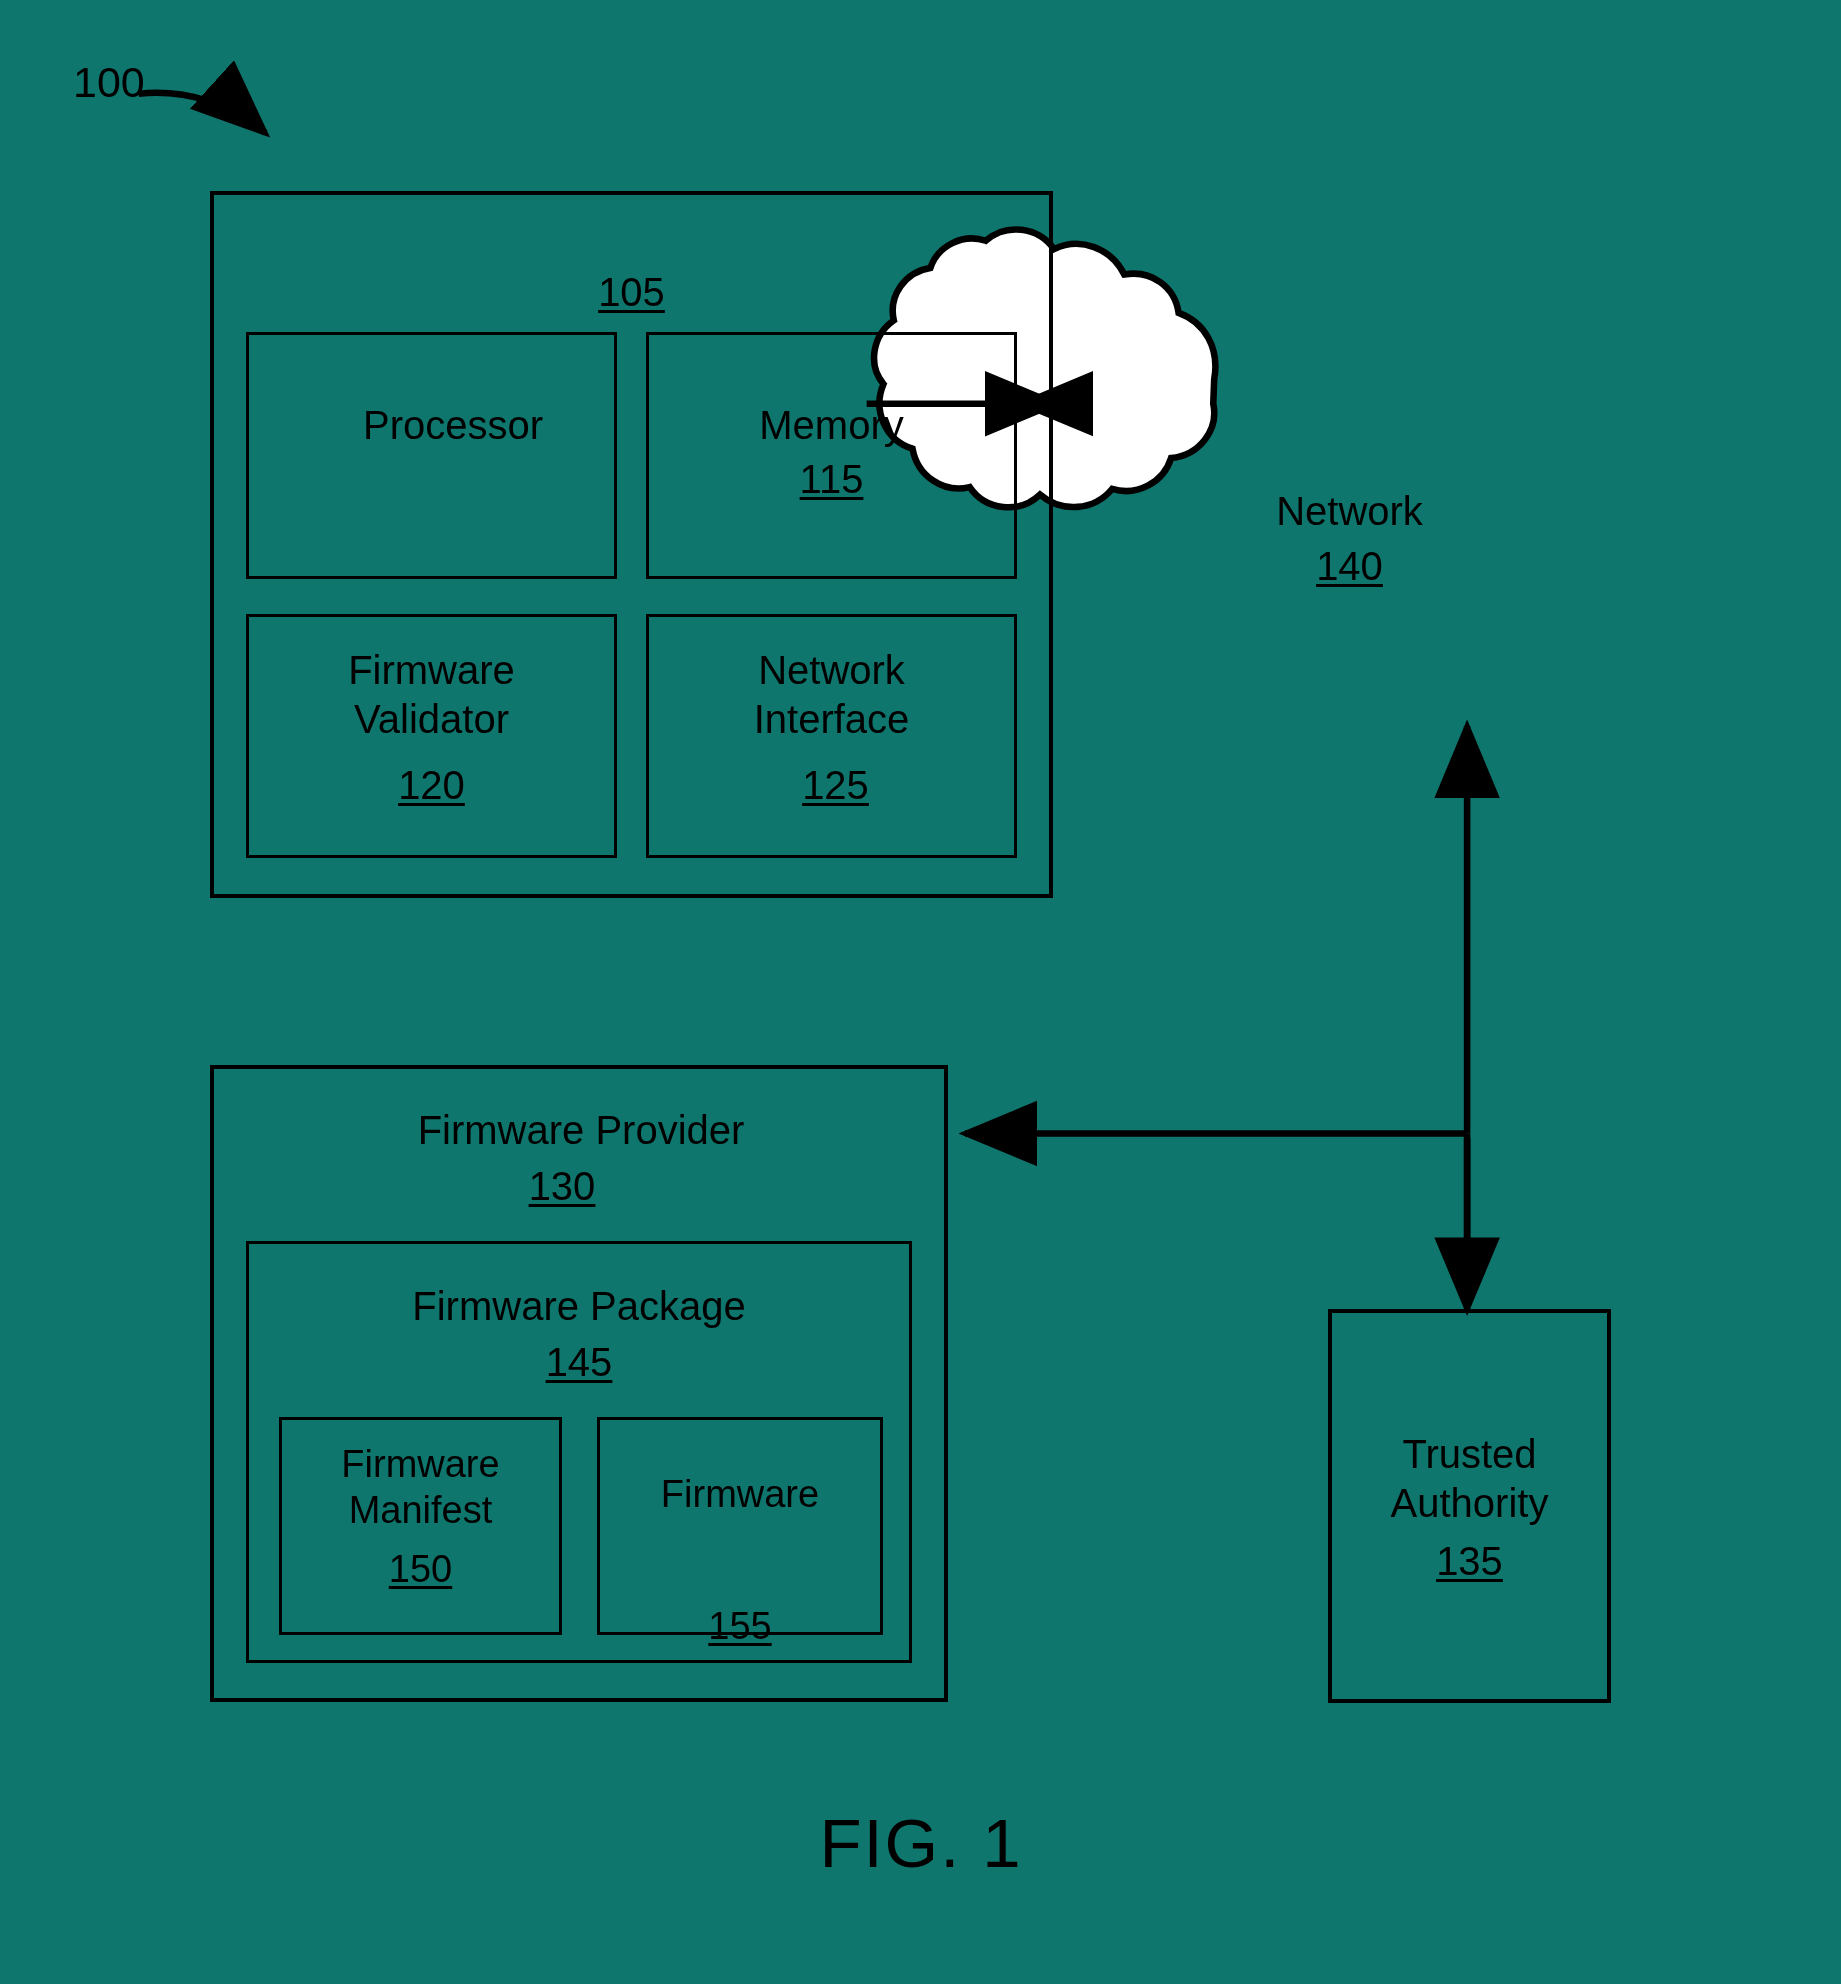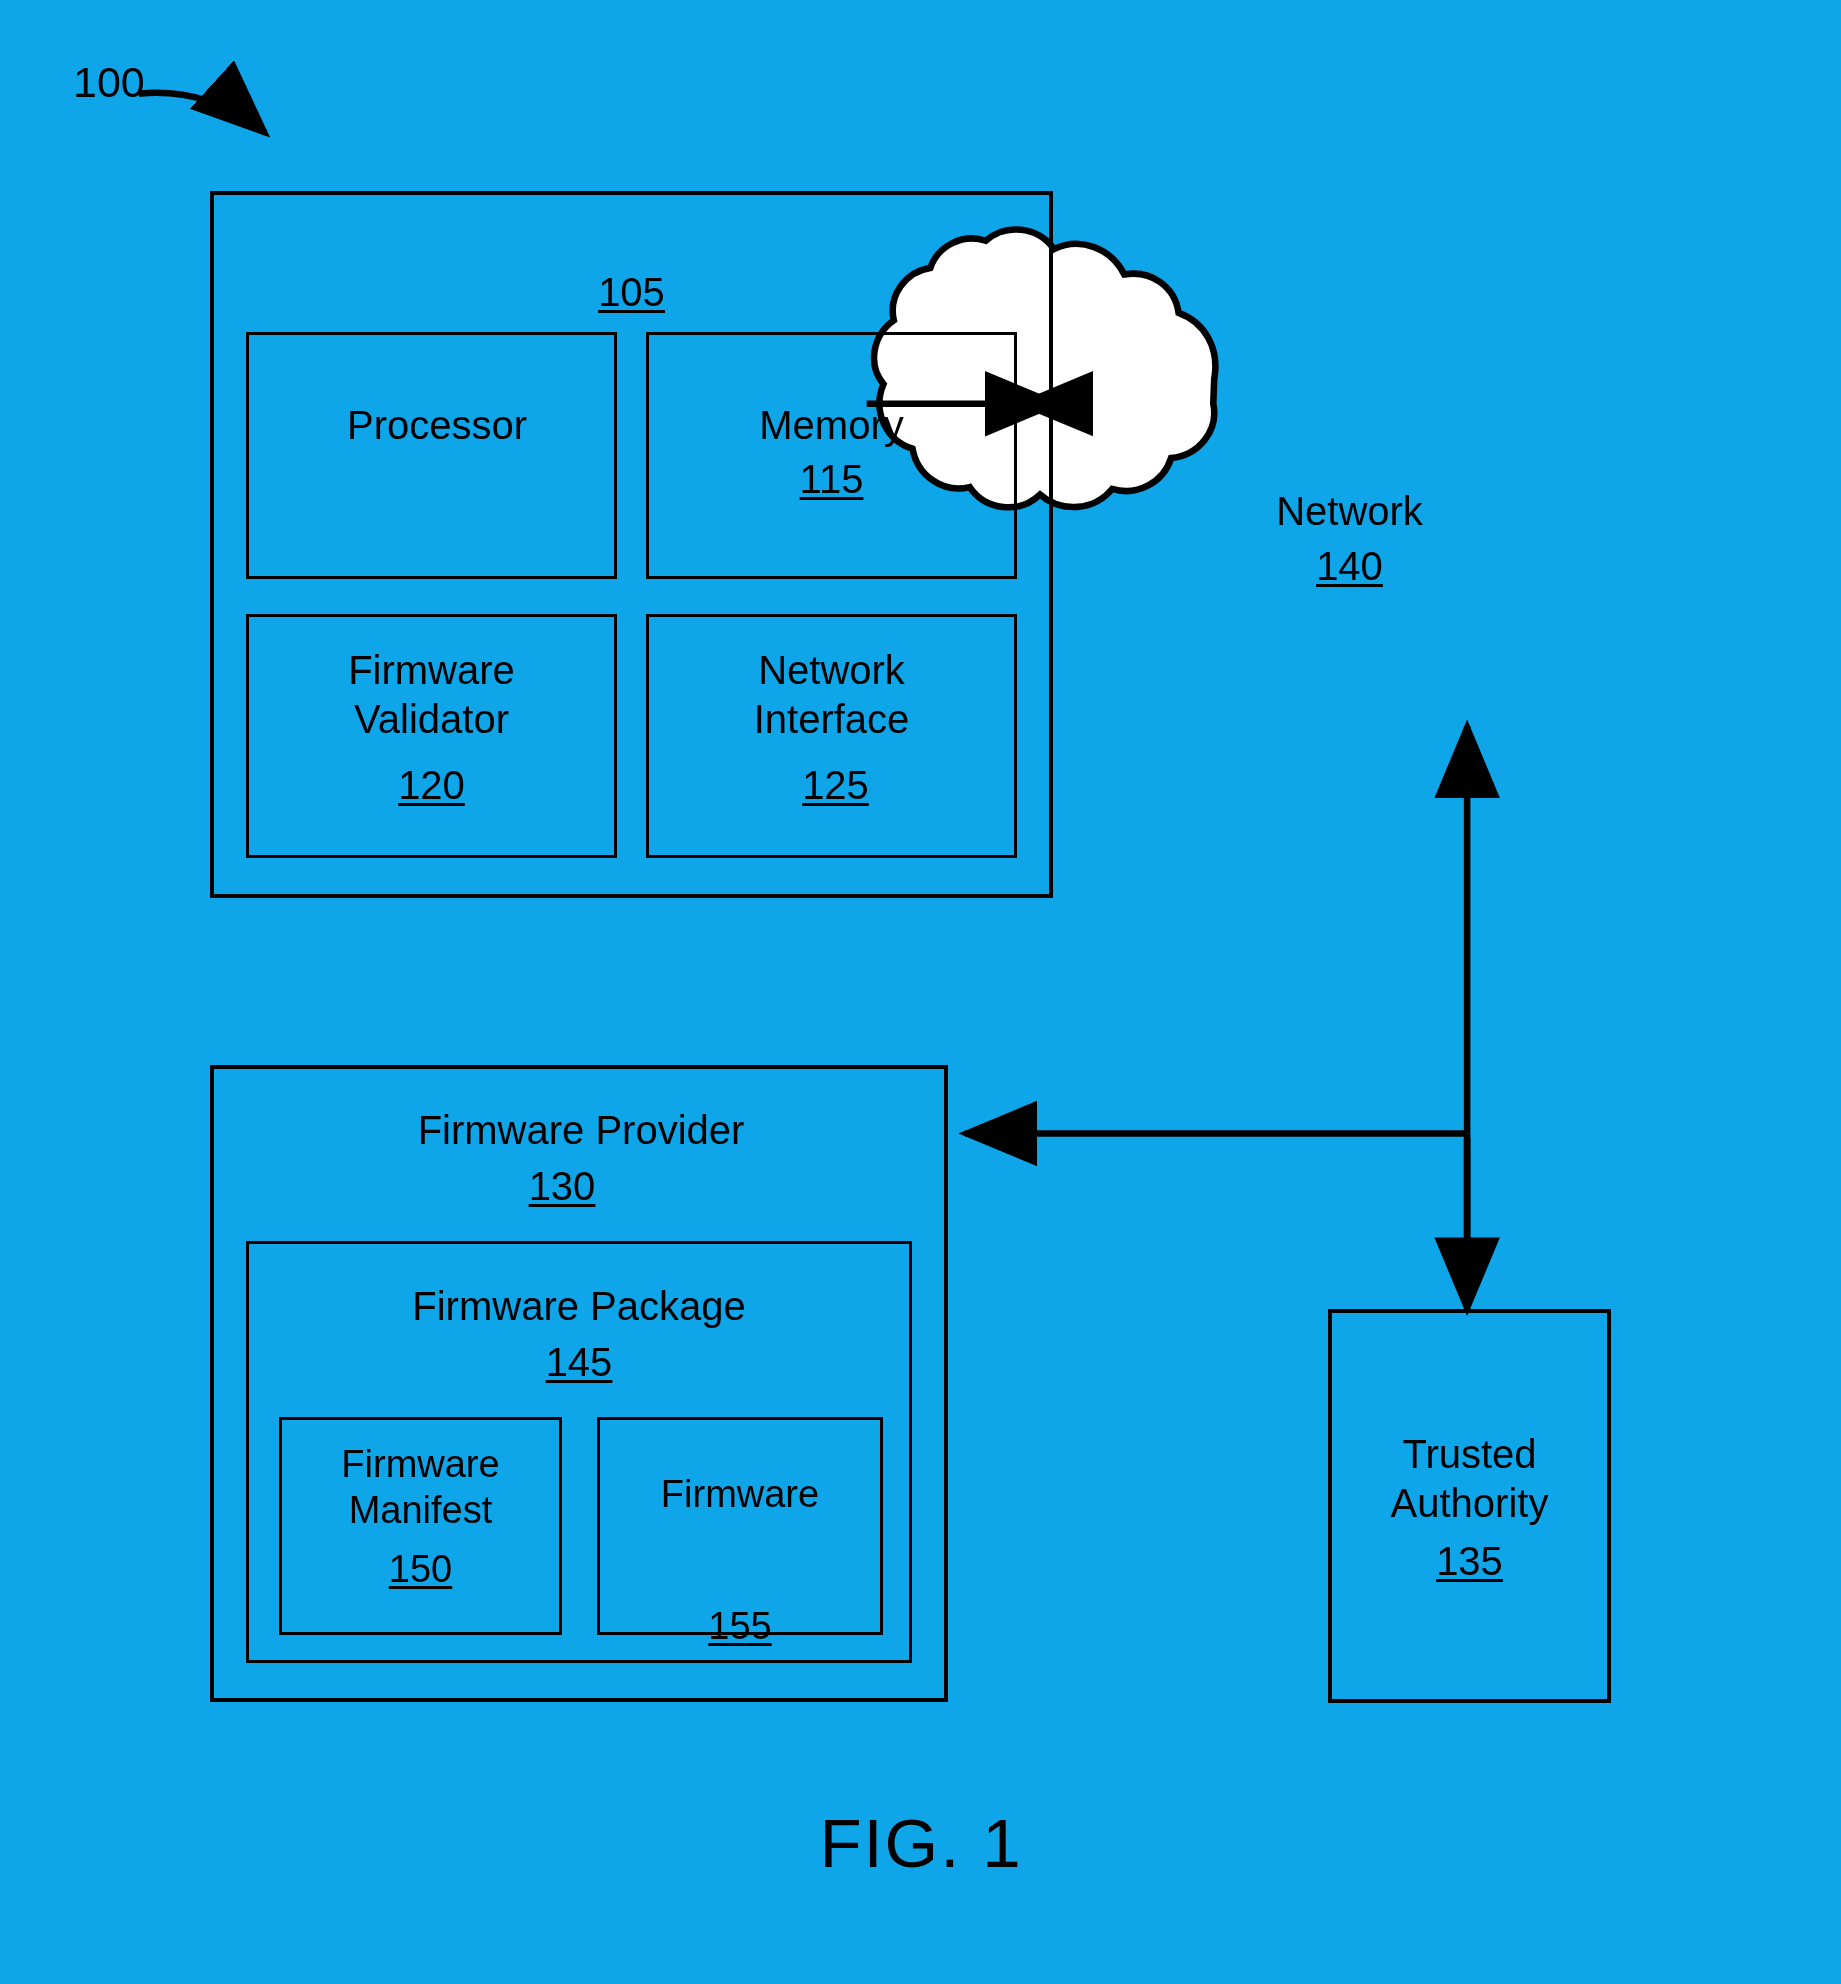--- a/index.html
+++ b/index.html
@@ -8,21 +8,21 @@
     background: #ffffff;
   }
   body {
     font-family: "Liberation Sans", sans-serif;
     color: #000000;
   }
   #figure {
     position: relative;
     width: 1842px;
     height: 1984px;
-    background: #0ea5e9;
+    background: #0f766e;
     overflow: hidden;
     text-decoration: underline;
   }
   .box {
     position: absolute;
     border: 4.7px solid #000000;
     background: transparent;
     box-sizing: border-box;
   }
   .box-inner {
@@ -134,21 +134,21 @@
 
     <path d="M1566,1215 L1566,1392" stroke="#000000" stroke-width="7" fill="none"></path>
     <path d="M1566,1330 L1566,1398" stroke="#000000" stroke-width="7" fill="none" marker-end="url(#ah)"></path>
   </svg>
 
   <div class="box" style="left:210px; top:191px; width:843px; height:707px;">
   </div>
   <div class="label lbl-title ref" style="left:210px; top:268px; width:843px;">105</div>
 
   <div class="box-inner" style="left:246px; top:332px; width:371px; height:247px;"></div>
-  <div class="label lbl-block" style="left:230px; top:401px; width:414px;">Processor</div>
+  <div class="label lbl-block" style="left:246px; top:401px; width:414px;">Processor</div>
 
   <div class="box-inner" style="left:646px; top:332px; width:371px; height:247px;"></div>
   <div class="label lbl-block" style="left:646px; top:401px; width:371px;">Memory</div>
   <div class="label lbl-block ref" style="left:646px; top:455px; width:371px;">115</div>
 
   <div class="box-inner" style="left:246px; top:614px; width:371px; height:244px;"></div>
   <div class="label lbl-block" style="left:246px; top:646px; width:371px;">Firmware
 Validator</div>
   <div class="label lbl-block ref" style="left:246px; top:761px; width:371px;">120</div>
 

